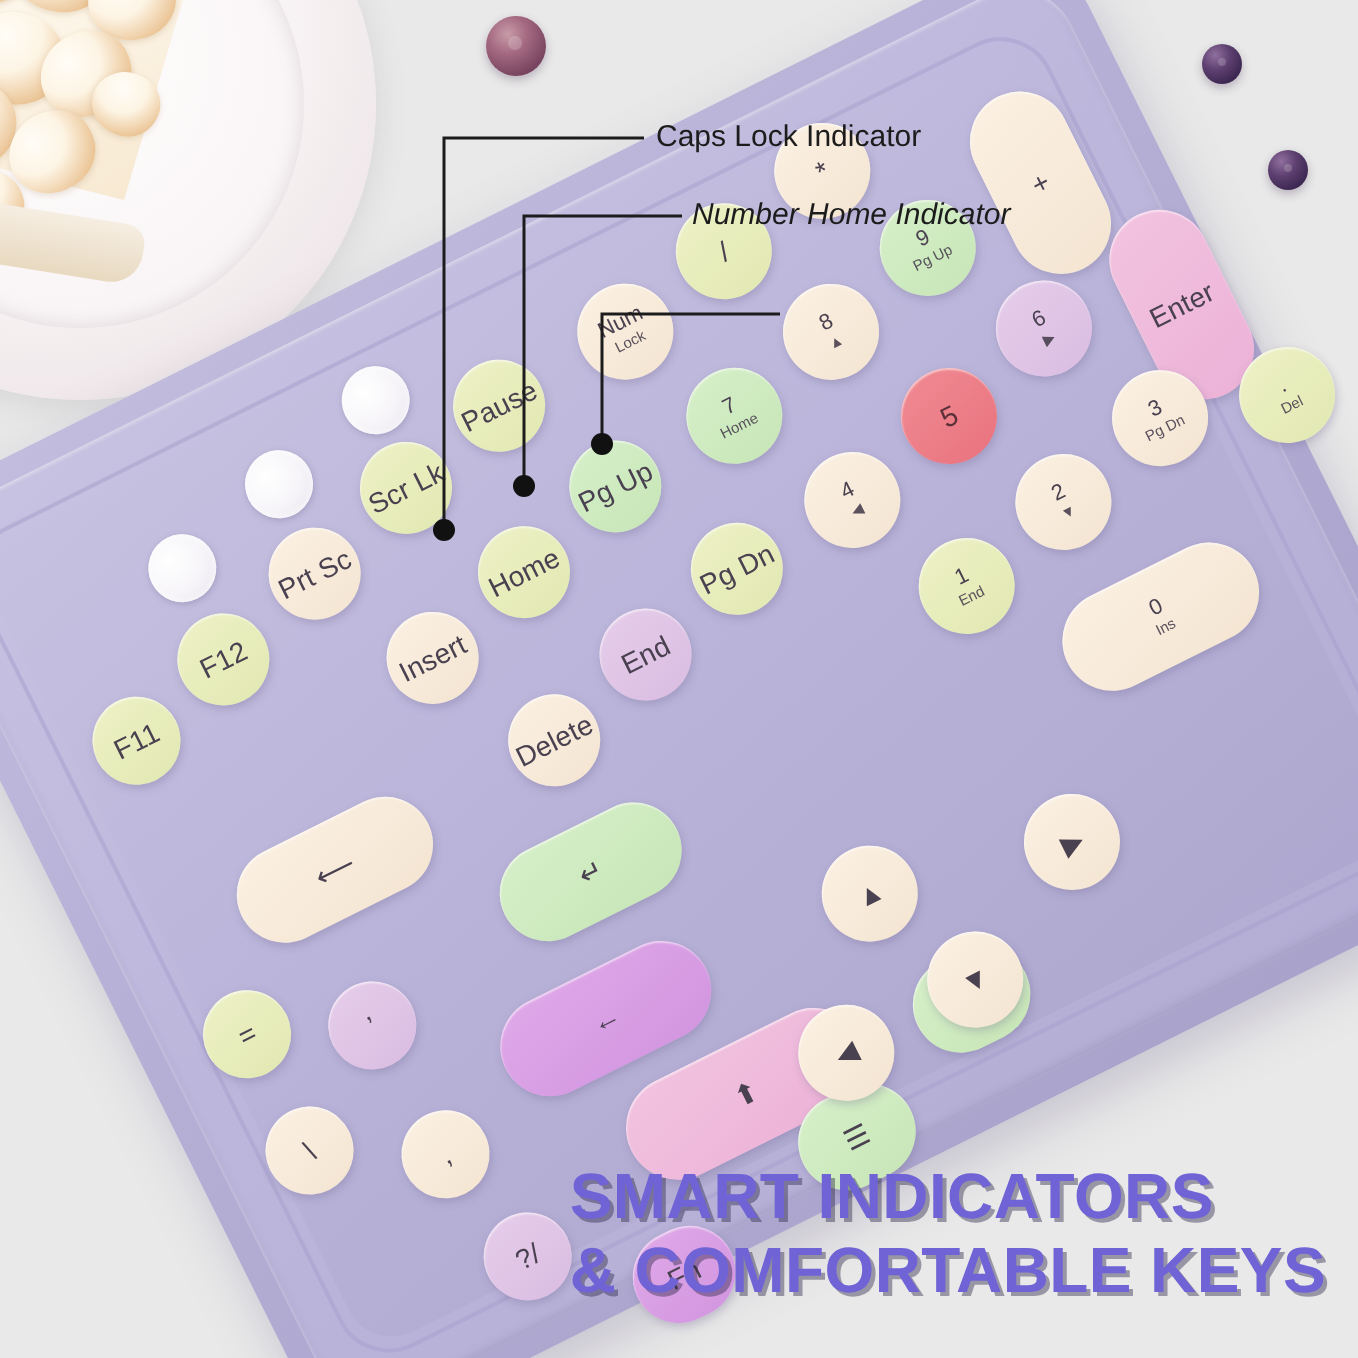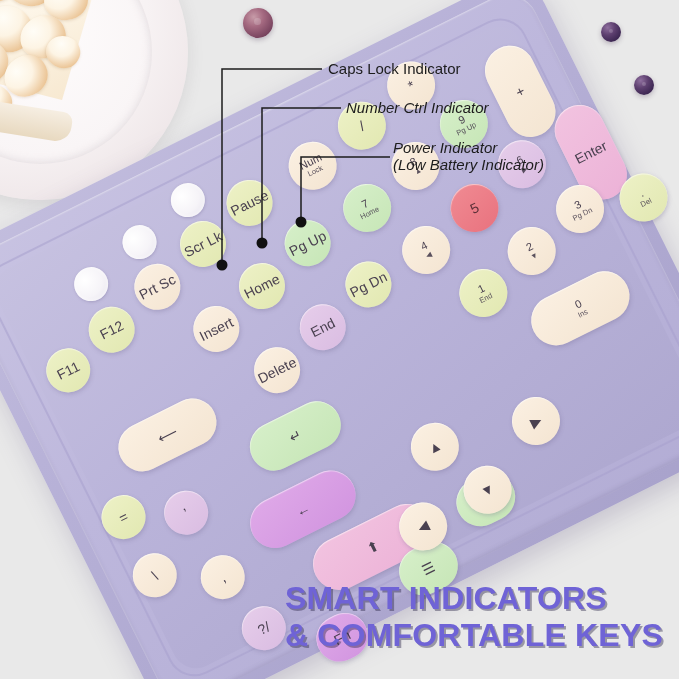--- a/index.html
+++ b/index.html
@@ -330,25 +330,21 @@
 
     <path d="M341 108 L262 108 L262 243" stroke="#1c1c1c" stroke-width="1.5" fill="none"></path>
     <circle cx="262" cy="243" r="5.5" fill="#111"></circle>
 
     <path d="M390 157 L301 157 L301 222" stroke="#1c1c1c" stroke-width="1.5" fill="none"></path>
     <circle cx="301" cy="222" r="5.5" fill="#111"></circle>
   </svg>
 
   <div class="callout-text" style="left:328px;top:60px;">Caps Lock Indicator</div>
 
-  <div class="callout-text ital" style="left:346px;top:99px;">Number Ctrl Indicator</div>
-
-  <div class="callout-text ital" style="left:393px;top:139px;">
-    <span>Power Indicator</span>
-    <span class="l2">(Low Battery Indicator)</span>
-  </div>
+  <div class="callout-text ital" style="left:346px;top:99px;">Number Home Indicator</div>
+
 
   <div id="headline">
     <div>SMART INDICATORS</div>
     <div>&amp; COMFORTABLE KEYS</div>
   </div>
 
 </div>
 
 </body></html>

